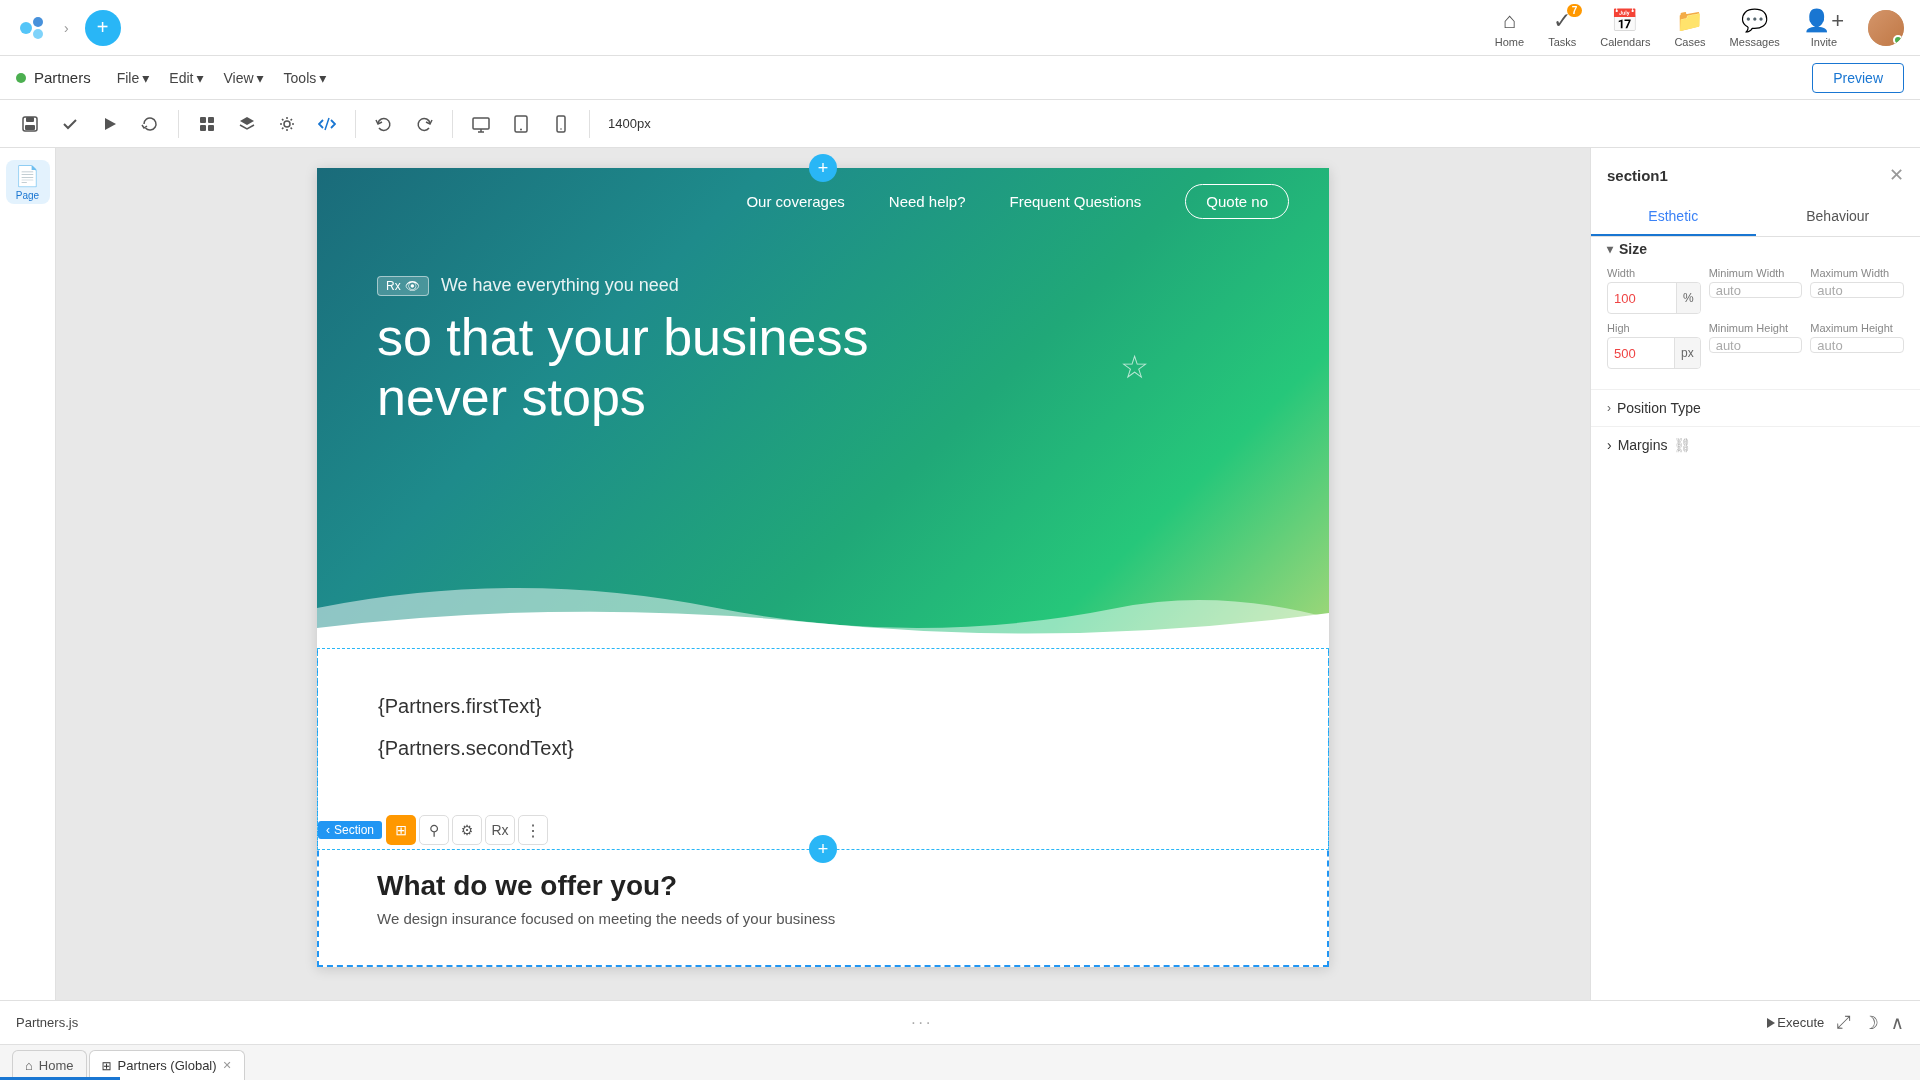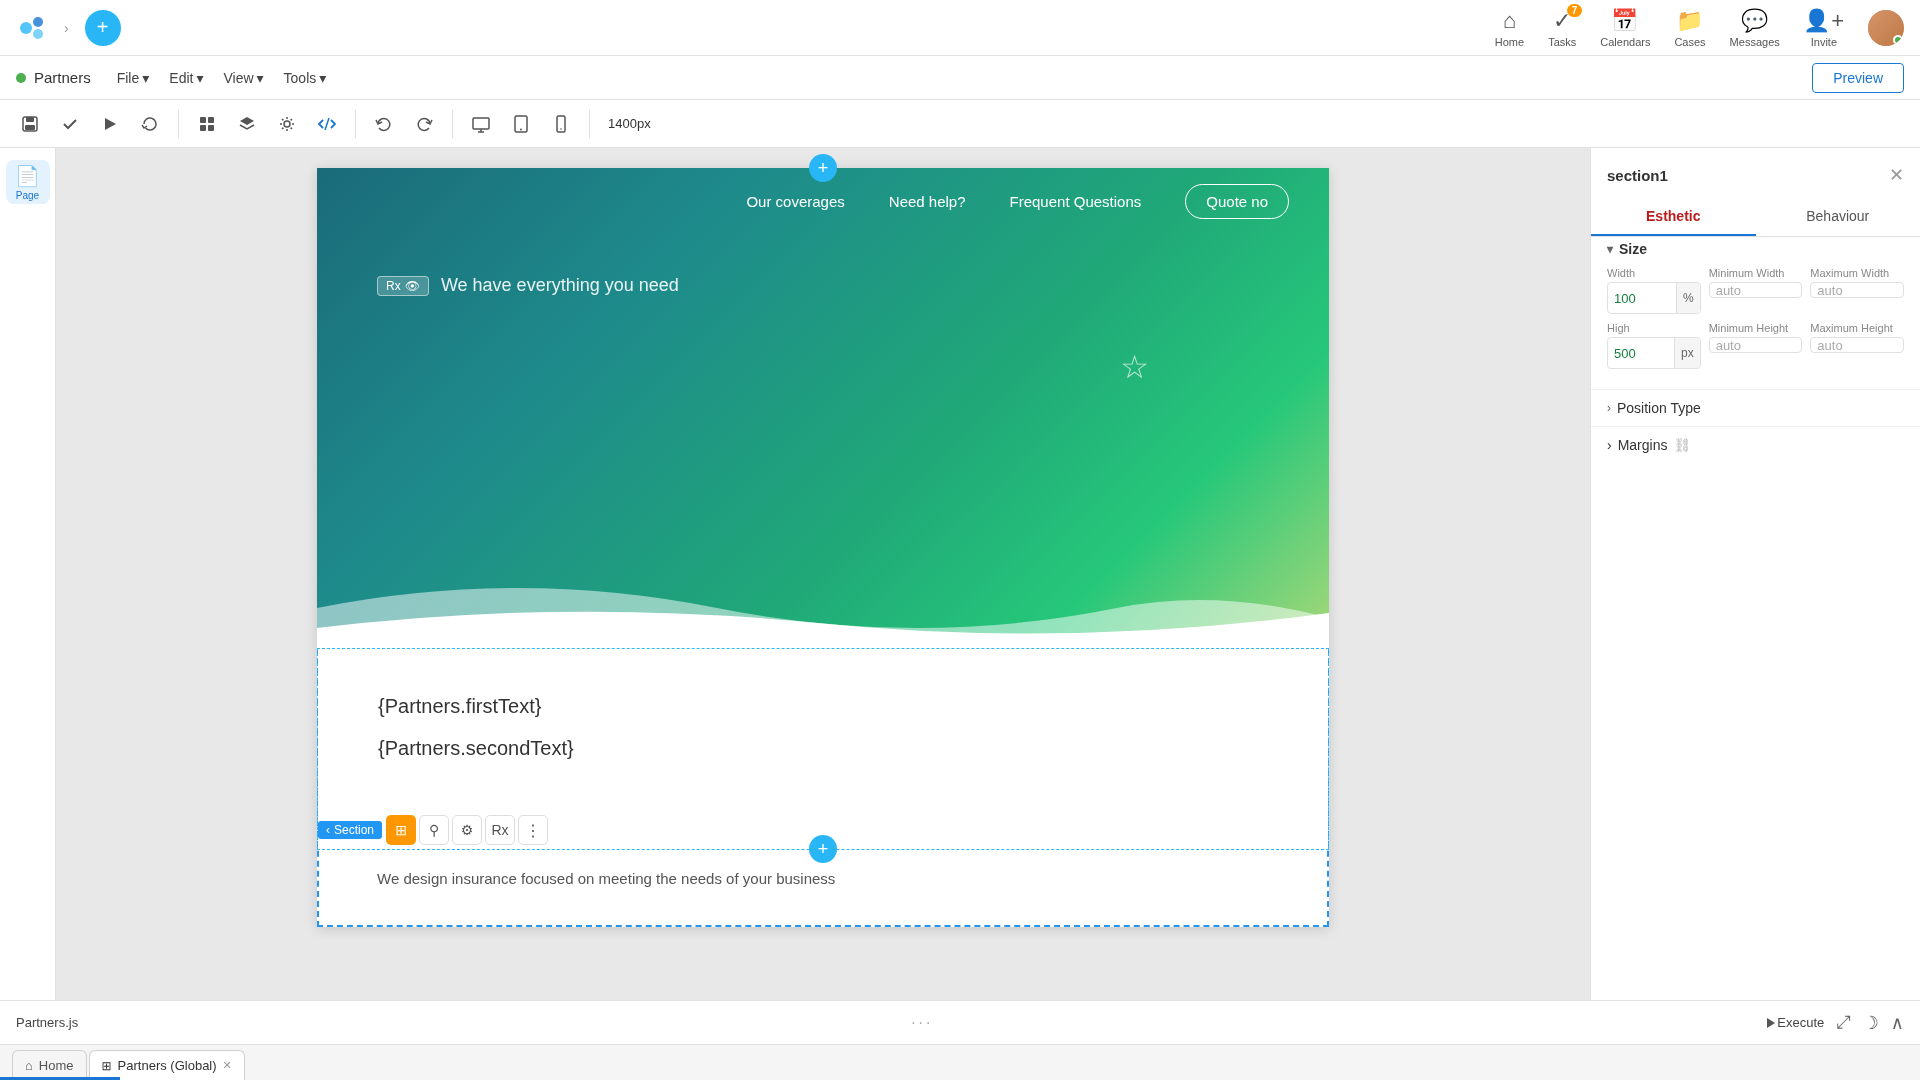--- a/index.html
+++ b/index.html
@@ -242,21 +242,21 @@
     .panel-tabs {
       display: flex;
       border-bottom: 1px solid #e0e0e0;
       margin-top: 12px;
     }
     .panel-tab {
       flex: 1; text-align: center; padding: 10px;
       font-size: 14px; cursor: pointer; color: #555;
       border-bottom: 2px solid transparent;
     }
-    .panel-tab.active { color: #b91c1c; border-bottom: 2px solid #1976d2; font-weight: 700; }
+    .panel-tab.active { color: #3b82f6; border-bottom: 2px solid #1976d2; font-weight: 400; }
 
     
     .sub-tabs {
       display: flex;
       align-items: center;
       gap: 16px;
       padding: 12px 16px;
     }
     .sub-tab {
       display: flex; flex-direction: column; align-items: center; gap: 4px;
@@ -287,21 +287,21 @@
       display: flex; flex-direction: column; gap: 3px;
     }
     .size-label { font-size: 11px; color: #888; }
     .size-input-wrap {
       display: flex; align-items: center;
       border: 1px solid #e0e0e0; border-radius: 4px;
       overflow: hidden; height: 32px;
     }
     .size-input {
       border: none; outline: none; padding: 0 6px;
-      font-size: 13px; color: #15803d; width: 100%;
+      font-size: 13px; color: #ef4444; width: 100%;
       background: #fff;
     }
     .size-unit {
       background: #f5f5f5; border-left: 1px solid #e0e0e0;
       padding: 0 6px; font-size: 12px; color: #666; white-space: nowrap;
       display: flex; align-items: center; height: 100%;
     }
     .size-auto {
       border: 1px solid #e0e0e0; border-radius: 4px;
       padding: 0 6px; font-size: 13px; color: #aaa;
@@ -557,20 +557,21 @@
         </div>
 
         <div class="hero-content">
           <div class="hero-sub">
             <div class="rx-badge">
               <span>Rx</span>
               <span>👁</span>
             </div>
             <span>We have everything you need</span>
           </div>
+          <div class="hero-title">so that your business never stops</div>
         </div>
 
         <div class="star-icon">☆</div>
 
         <svg class="hero-wave" viewBox="0 0 1012 80" preserveAspectRatio="none" xmlns="http://www.w3.org/2000/svg">
           <path d="M0 40 Q200 0 400 40 Q600 80 800 40 Q900 20 1012 50 L1012 80 L0 80 Z" fill="#fff" opacity="0.5"></path>
           <path d="M0 60 Q250 30 500 55 Q750 80 1012 45 L1012 80 L0 80 Z" fill="#fff"></path>
         </svg>
       </div>
 
@@ -592,20 +593,21 @@
             <button style="background:#ff9800; color:#fff; border:none; width:30px; height:30px; border-radius:5px; font-size:14px; cursor:pointer; display:flex; align-items:center; justify-content:center;">⊞</button>
             <button style="background:#fff; color:#555; border:1px solid #ddd; width:30px; height:30px; border-radius:5px; font-size:14px; cursor:pointer; display:flex; align-items:center; justify-content:center;">⚲</button>
             <button style="background:#fff; color:#555; border:1px solid #ddd; width:30px; height:30px; border-radius:5px; font-size:14px; cursor:pointer; display:flex; align-items:center; justify-content:center;">⚙</button>
             <button style="background:#fff; color:#555; border:1px solid #ddd; width:30px; height:30px; border-radius:5px; font-size:14px; cursor:pointer; display:flex; align-items:center; justify-content:center;">Rx</button>
             <button style="background:#fff; color:#555; border:1px solid #ddd; width:30px; height:30px; border-radius:5px; font-size:16px; cursor:pointer; display:flex; align-items:center; justify-content:center;">⋮</button>
           </div>
         </div>
       </div>
 
       <div class="offer-section">
+        <div class="offer-title">What do we offer you?</div>
         <div class="offer-sub">We design insurance focused on meeting the needs of your business</div>
       </div>
 
     </div>
   </div>
 
   <div class="right-panel">
 
     <div class="right-panel-header">
       <span class="right-panel-title">section1</span>

